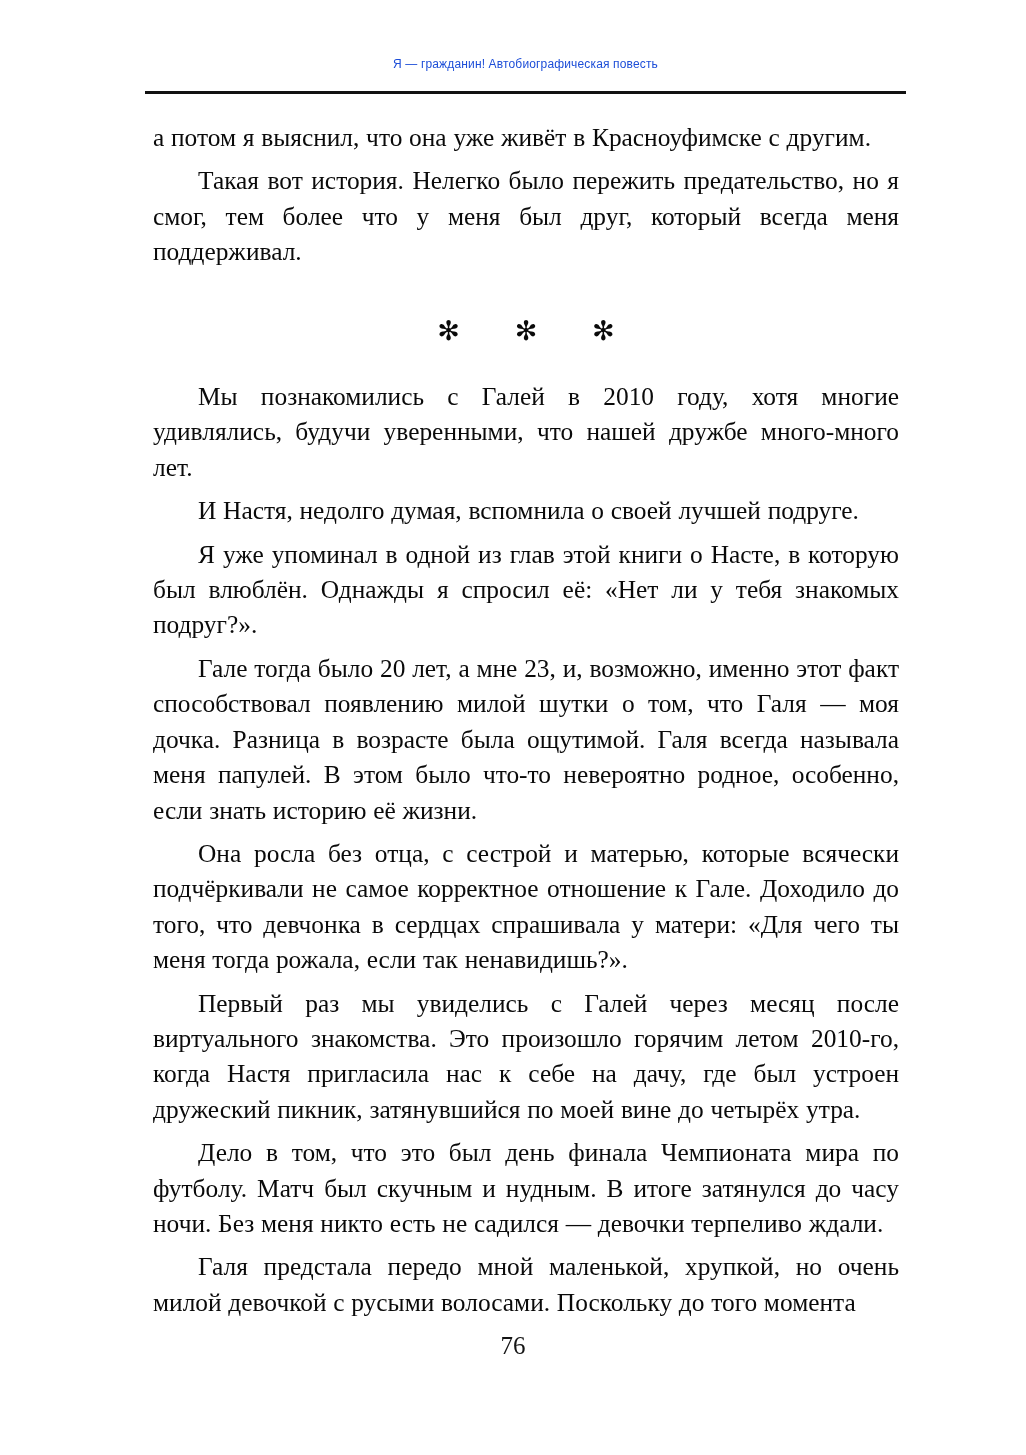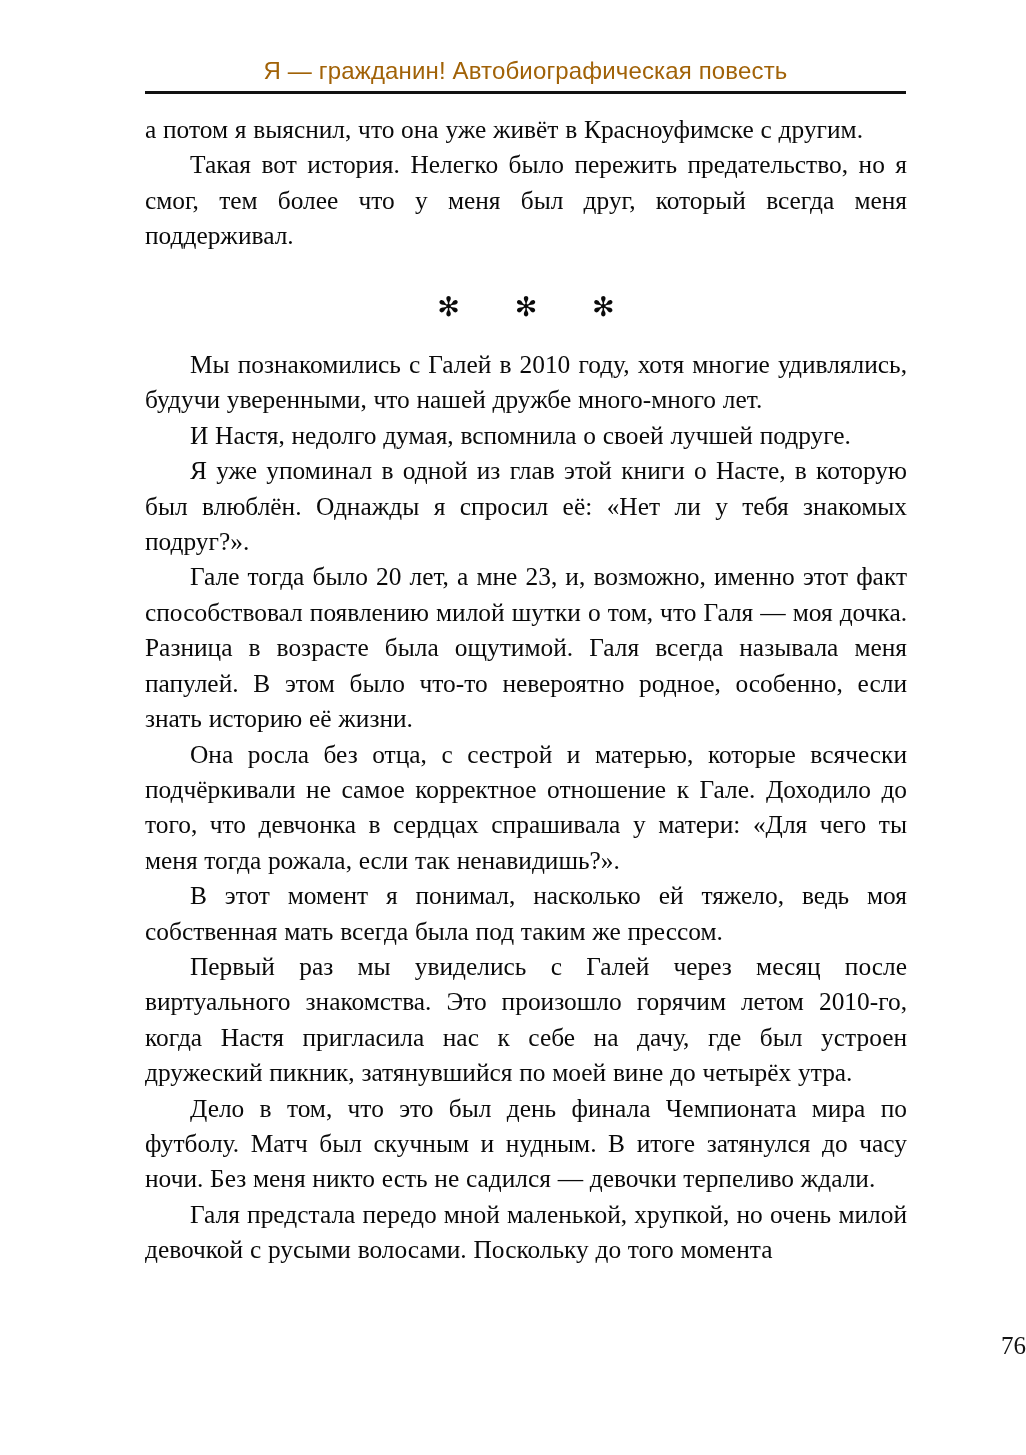--- a/index.html
+++ b/index.html
@@ -27,23 +27,23 @@
   }
 
   
   .running-head {
     position: absolute;
     left: 145px;
     top: 57px;
     width: 761px;
     text-align: center;
     font-family: "Liberation Sans", "DejaVu Sans", sans-serif;
-    font-size: 24px;
+    font-size: 12px;
     letter-spacing: 0.15px;
-    color: #a16207;
+    color: #1d4ed8;
     white-space: nowrap;
   }
 
   .head-rule {
     position: absolute;
     left: 145px;
     top: 91px;
     width: 761px;
     height: 3px;
     background: #111111;
@@ -51,21 +51,21 @@
 
   
   .textblock {
     position: absolute;
     left: 145px;
     top: 112px;
     width: 762px;
   }
 
   p.para {
-    margin: 0;
+    margin: 8px;
     text-align: justify;
     text-justify: inter-word;
     text-indent: 45px;
     font-size: 25.4px;
     line-height: 35.4px;
     word-spacing: 0.4px;
     hyphens: manual;
   }
   p.para.noindent {
     text-indent: 0;
@@ -84,21 +84,21 @@
     padding-bottom: 22px;
     color: #0a0a0a;
   }
 
   
   .folio {
     position: absolute;
     left: 0;
     top: 1332px;
     width: 1026px;
-    text-align: right;
+    text-align: center;
     font-size: 25px;
     color: #141414;
   }
 </style>
 </head>
 <body>
 
 <div class="page">
 
   <div class="running-head">Я — гражданин! Автобиографическая повесть</div>
@@ -116,21 +116,20 @@
     <p class="para">Мы познакомились с Галей в 2010 году, хотя многие удивлялись, будучи уверенными, что нашей дружбе много-много лет.</p>
 
     <p class="para">И Настя, недолго думая, вспомнила о своей лучшей подруге.</p>
 
     <p class="para">Я уже упоминал в одной из глав этой книги о Насте, в которую был влюблён. Однажды я спросил её: «Нет ли у тебя знакомых подруг?».</p>
 
     <p class="para">Гале тогда было 20 лет, а мне 23, и, возможно, именно этот факт способствовал появлению милой шутки о том, что Галя — моя дочка. Разница в возрасте была ощутимой. Галя всегда называла меня папулей. В этом было что-то невероятно родное, особенно, если знать историю её жизни.</p>
 
     <p class="para">Она росла без отца, с сестрой и матерью, которые всячески подчёркивали не самое корректное отношение к Гале. Доходило до того, что девчонка в сердцах спрашивала у матери: «Для чего ты меня тогда рожала, если так ненавидишь?».</p>
 
-    <p class="para">В этот момент я понимал, насколько ей тяжело, ведь моя собственная мать всегда была под таким же прессом.</p>
 
     <p class="para">Первый раз мы увиделись с Галей через месяц после виртуального знакомства. Это произошло горячим летом 2010-го, когда Настя пригласила нас к себе на дачу, где был устроен дружеский пикник, затянувшийся по моей вине до четырёх утра.</p>
 
     <p class="para">Дело в том, что это был день финала Чемпионата мира по футболу. Матч был скучным и нудным. В итоге затянулся до часу ночи. Без меня никто есть не садился — девочки терпеливо ждали.</p>
 
 
     <p class="para">Галя предстала передо мной маленькой, хрупкой, но очень милой девочкой с русыми волосами. Поскольку до того момента</p>
 
   </div>
 

